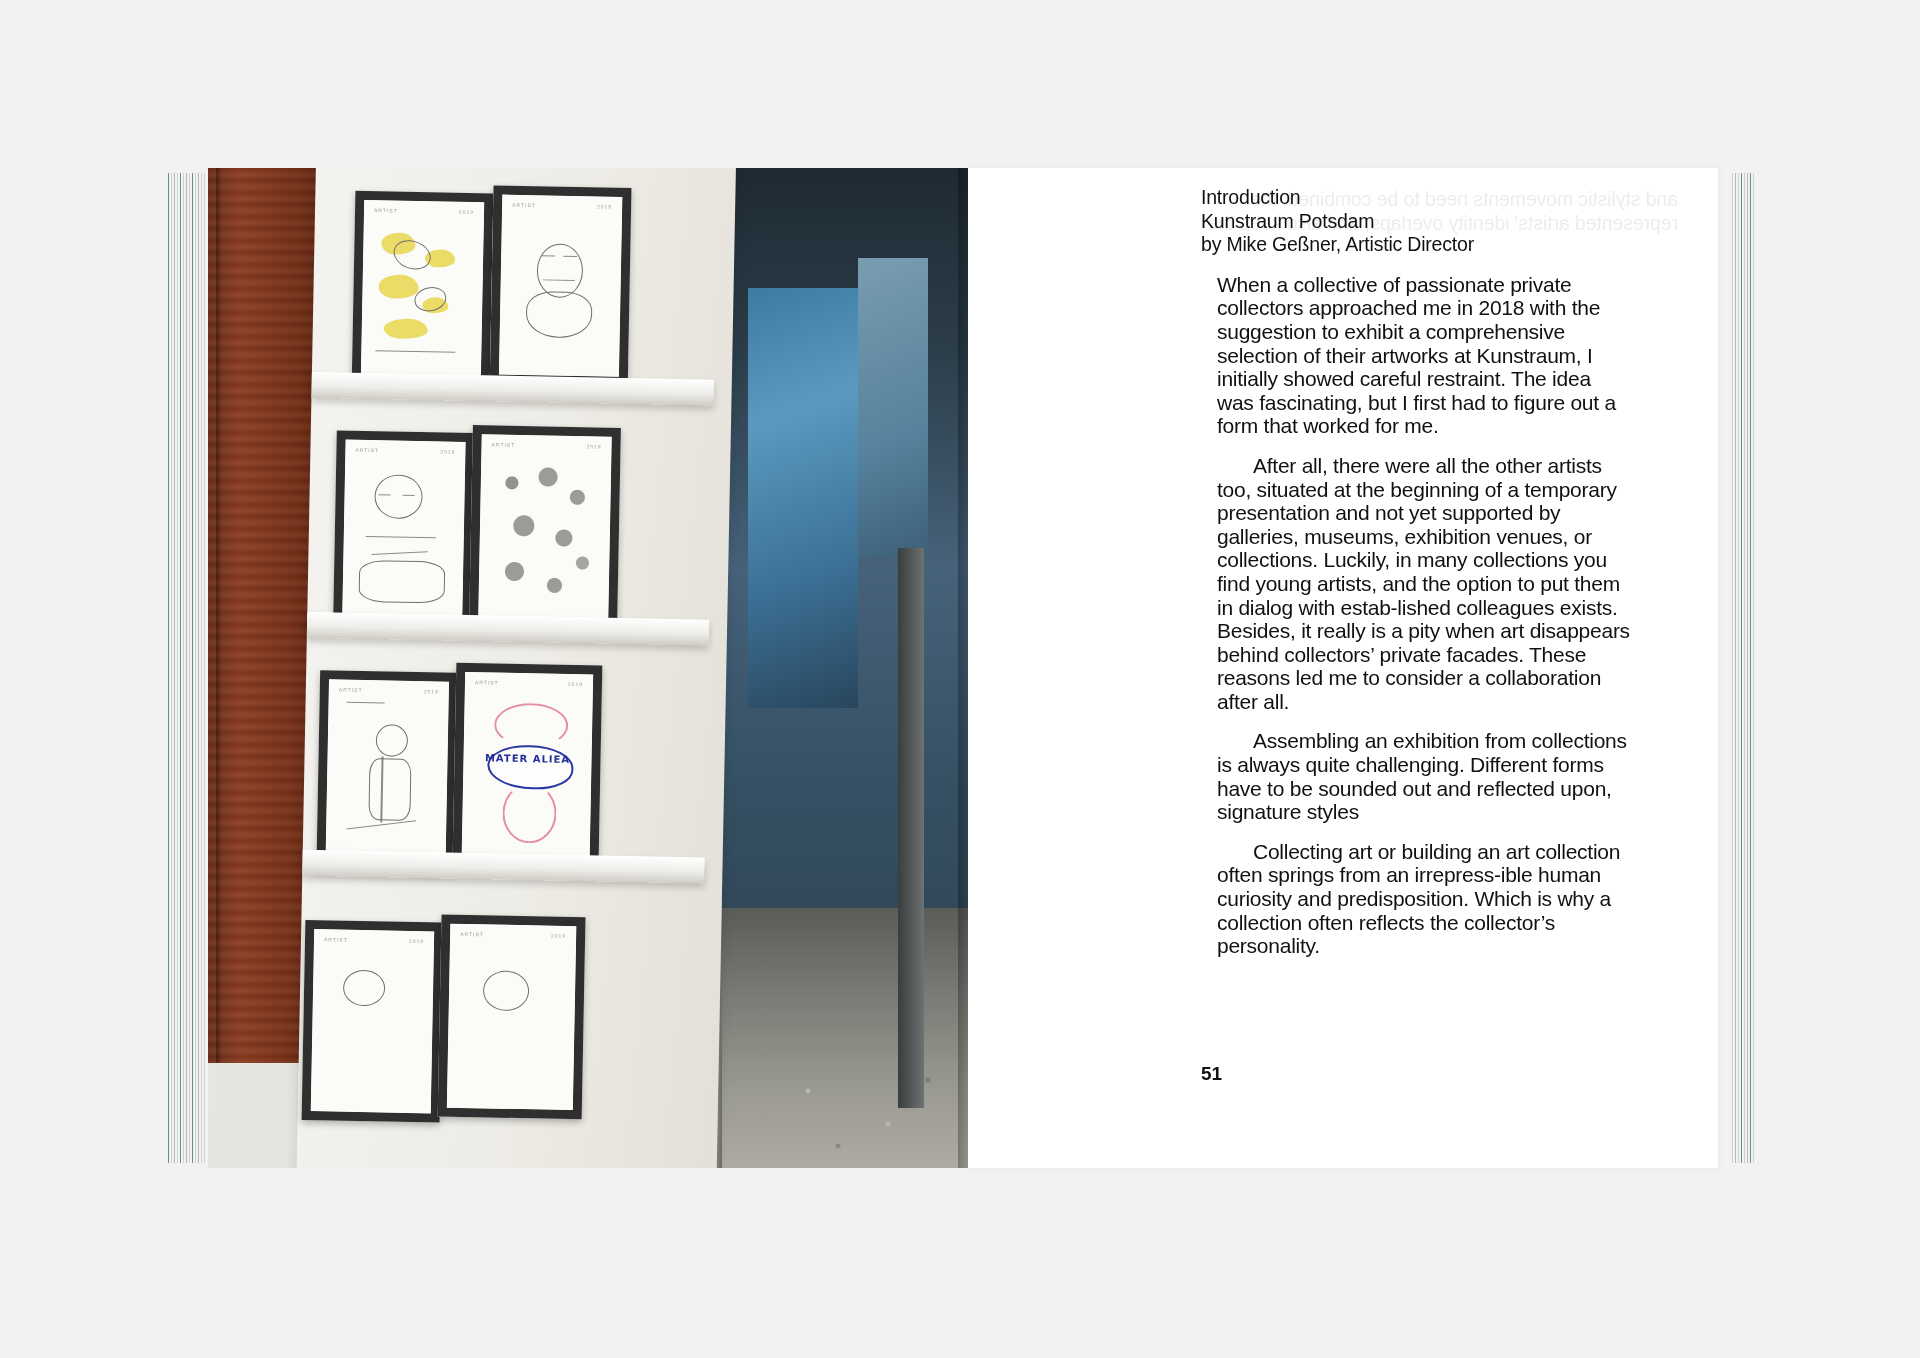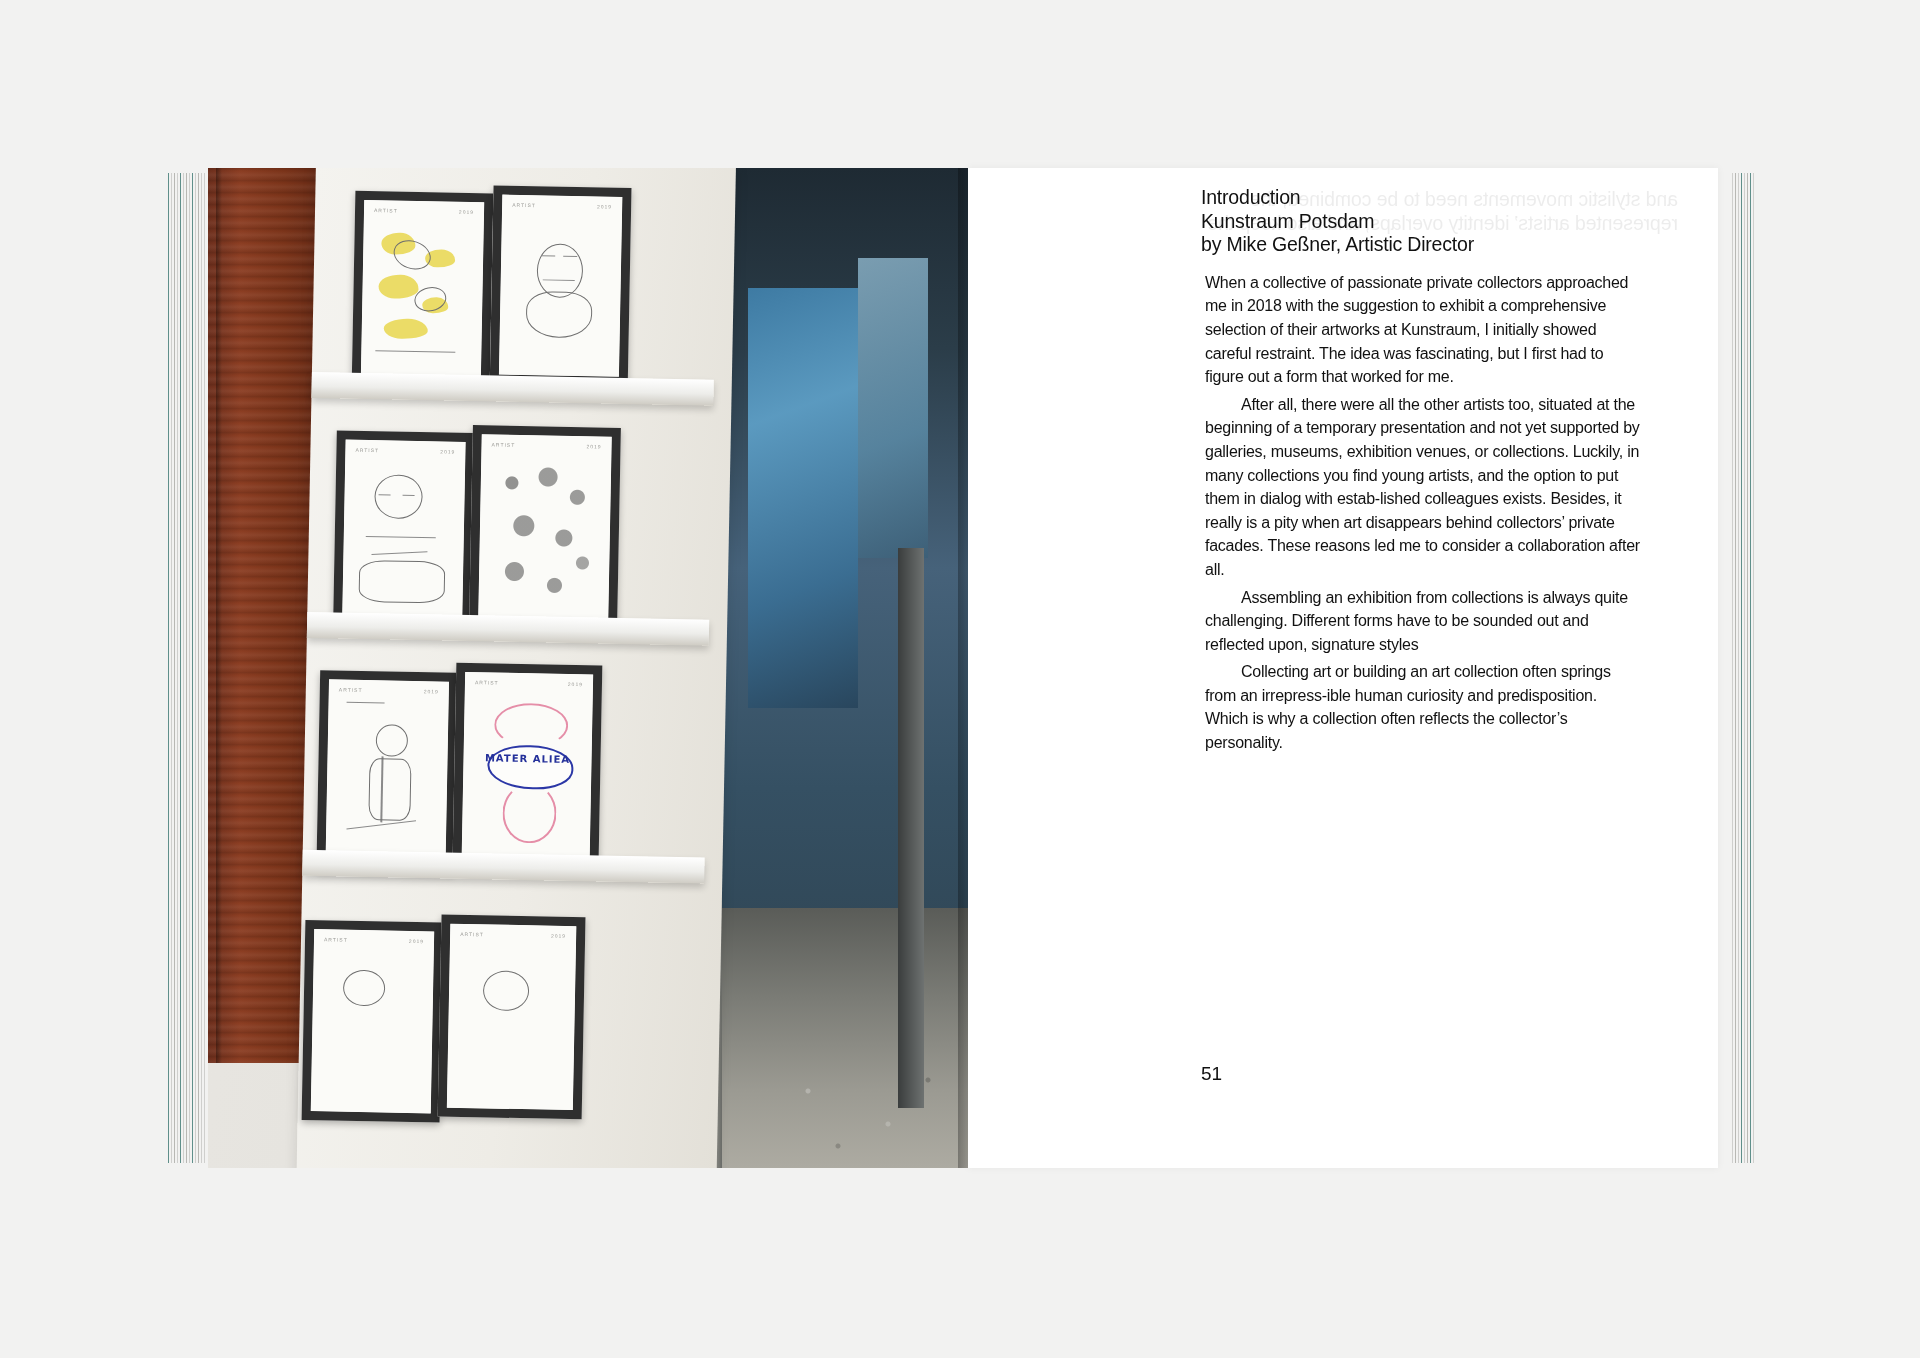--- a/index.html
+++ b/index.html
@@ -289,34 +289,34 @@
     width: 445px;
   }
   .heading {
     font-size: 19.5px;
     line-height: 23.6px;
     color: #111;
     letter-spacing: -0.2px;
     margin: 0 0 14px 0;
   }
   .body-p {
-    font-size: 16px;
+    font-size: 21px;
     line-height: 23.6px;
     color: #111;
     letter-spacing: -0.25px;
-    margin: 4px;
+    margin: 16px;
     text-indent: 0;
   }
   .body-p.indent { text-indent: 36px; }
   .folio {
     position: absolute;
     left: 233px;
     top: 895px;
     font-size: 19px;
-    font-weight: 400;
+    font-weight: 700;
     color: #111;
   }
 </style>
 </head>
 <body>
 
 <div id="spread">
 
   <div class="edge-stack">
     <div class="edge-line teal" style="left:0px;"></div>

